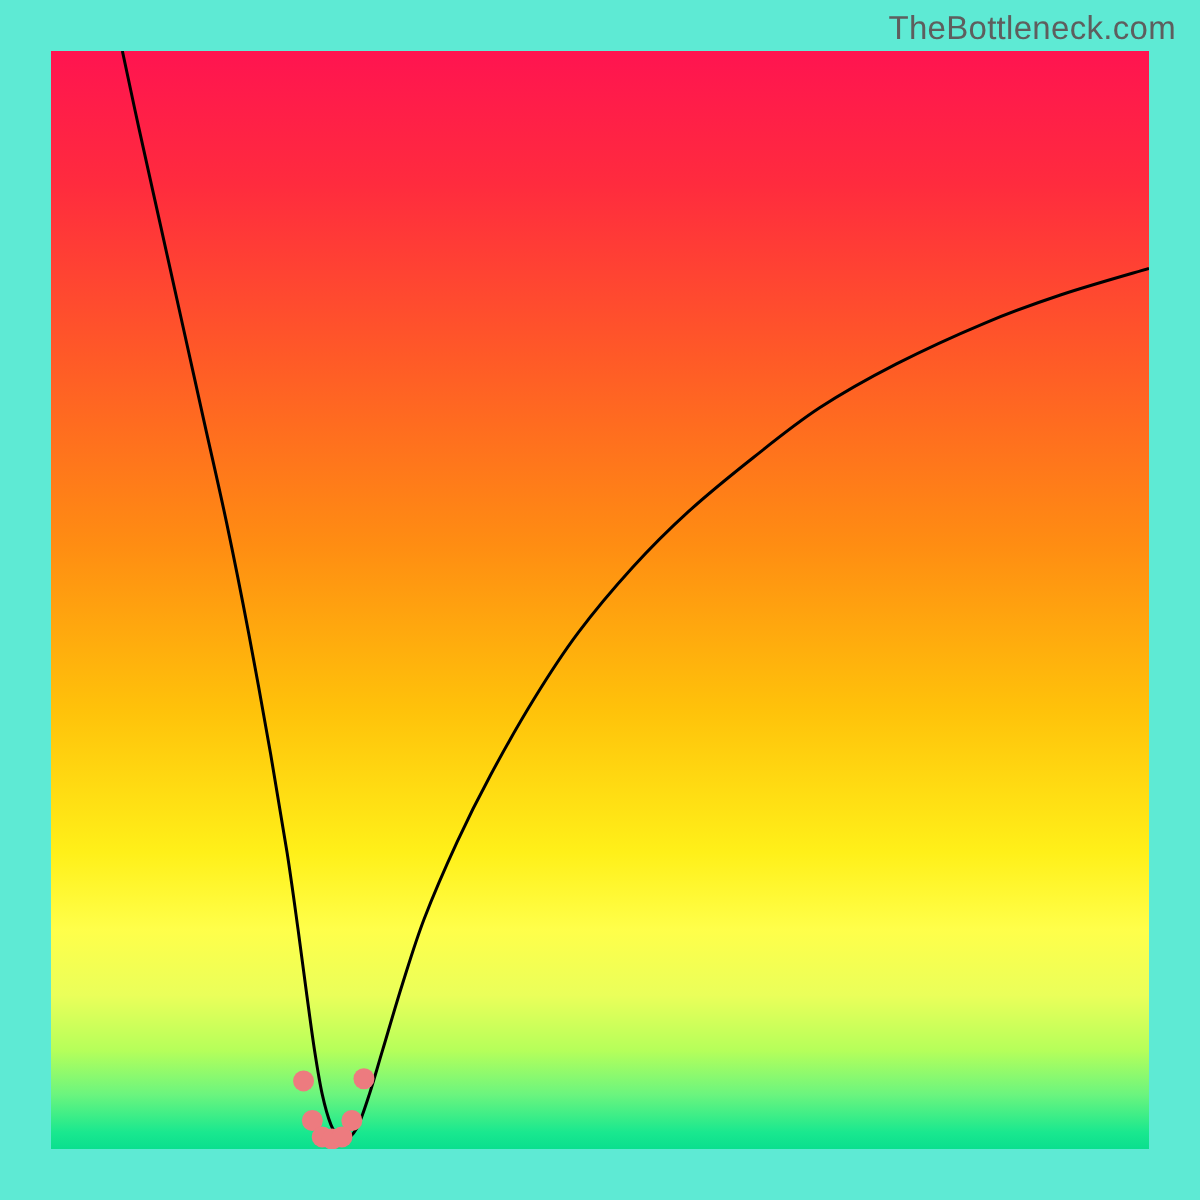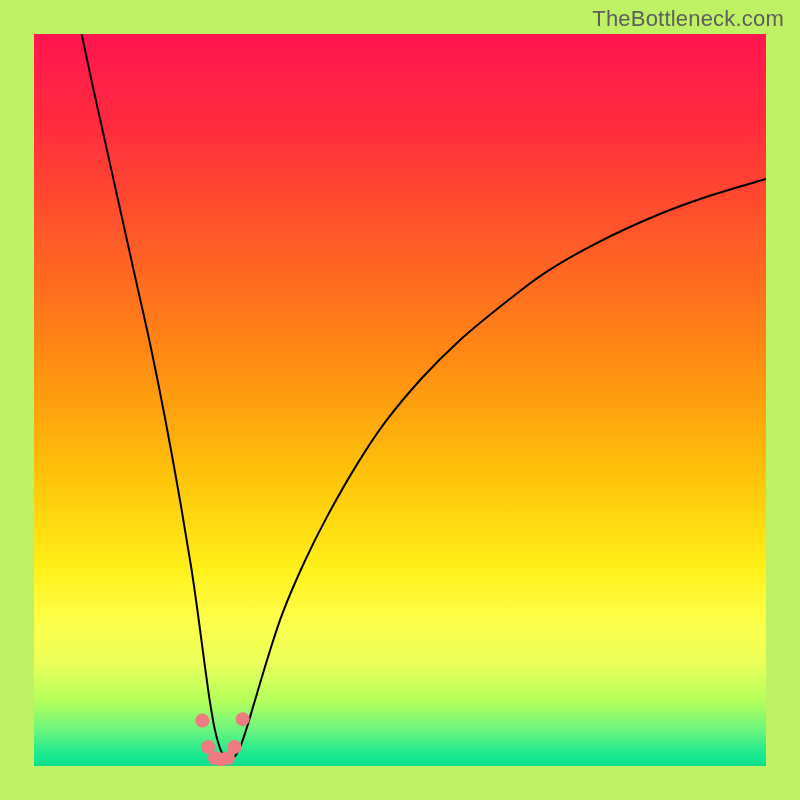--- a/index.html
+++ b/index.html
@@ -8,21 +8,21 @@
     width: 800px;
     height: 800px;
     background: #000;
     overflow: hidden;
     font-family: Arial, Helvetica, sans-serif;
   }
   .frame {
     position: absolute;
     left: 0; top: 0;
     width: 800px; height: 800px;
-    background: #bef264;
+    background: #5eead4;
   }
   .plot {
     position: absolute;
     left: 34px;
     top: 34px;
     width: 732px;
     height: 732px;
   }
   .gradient {
     position: absolute;

